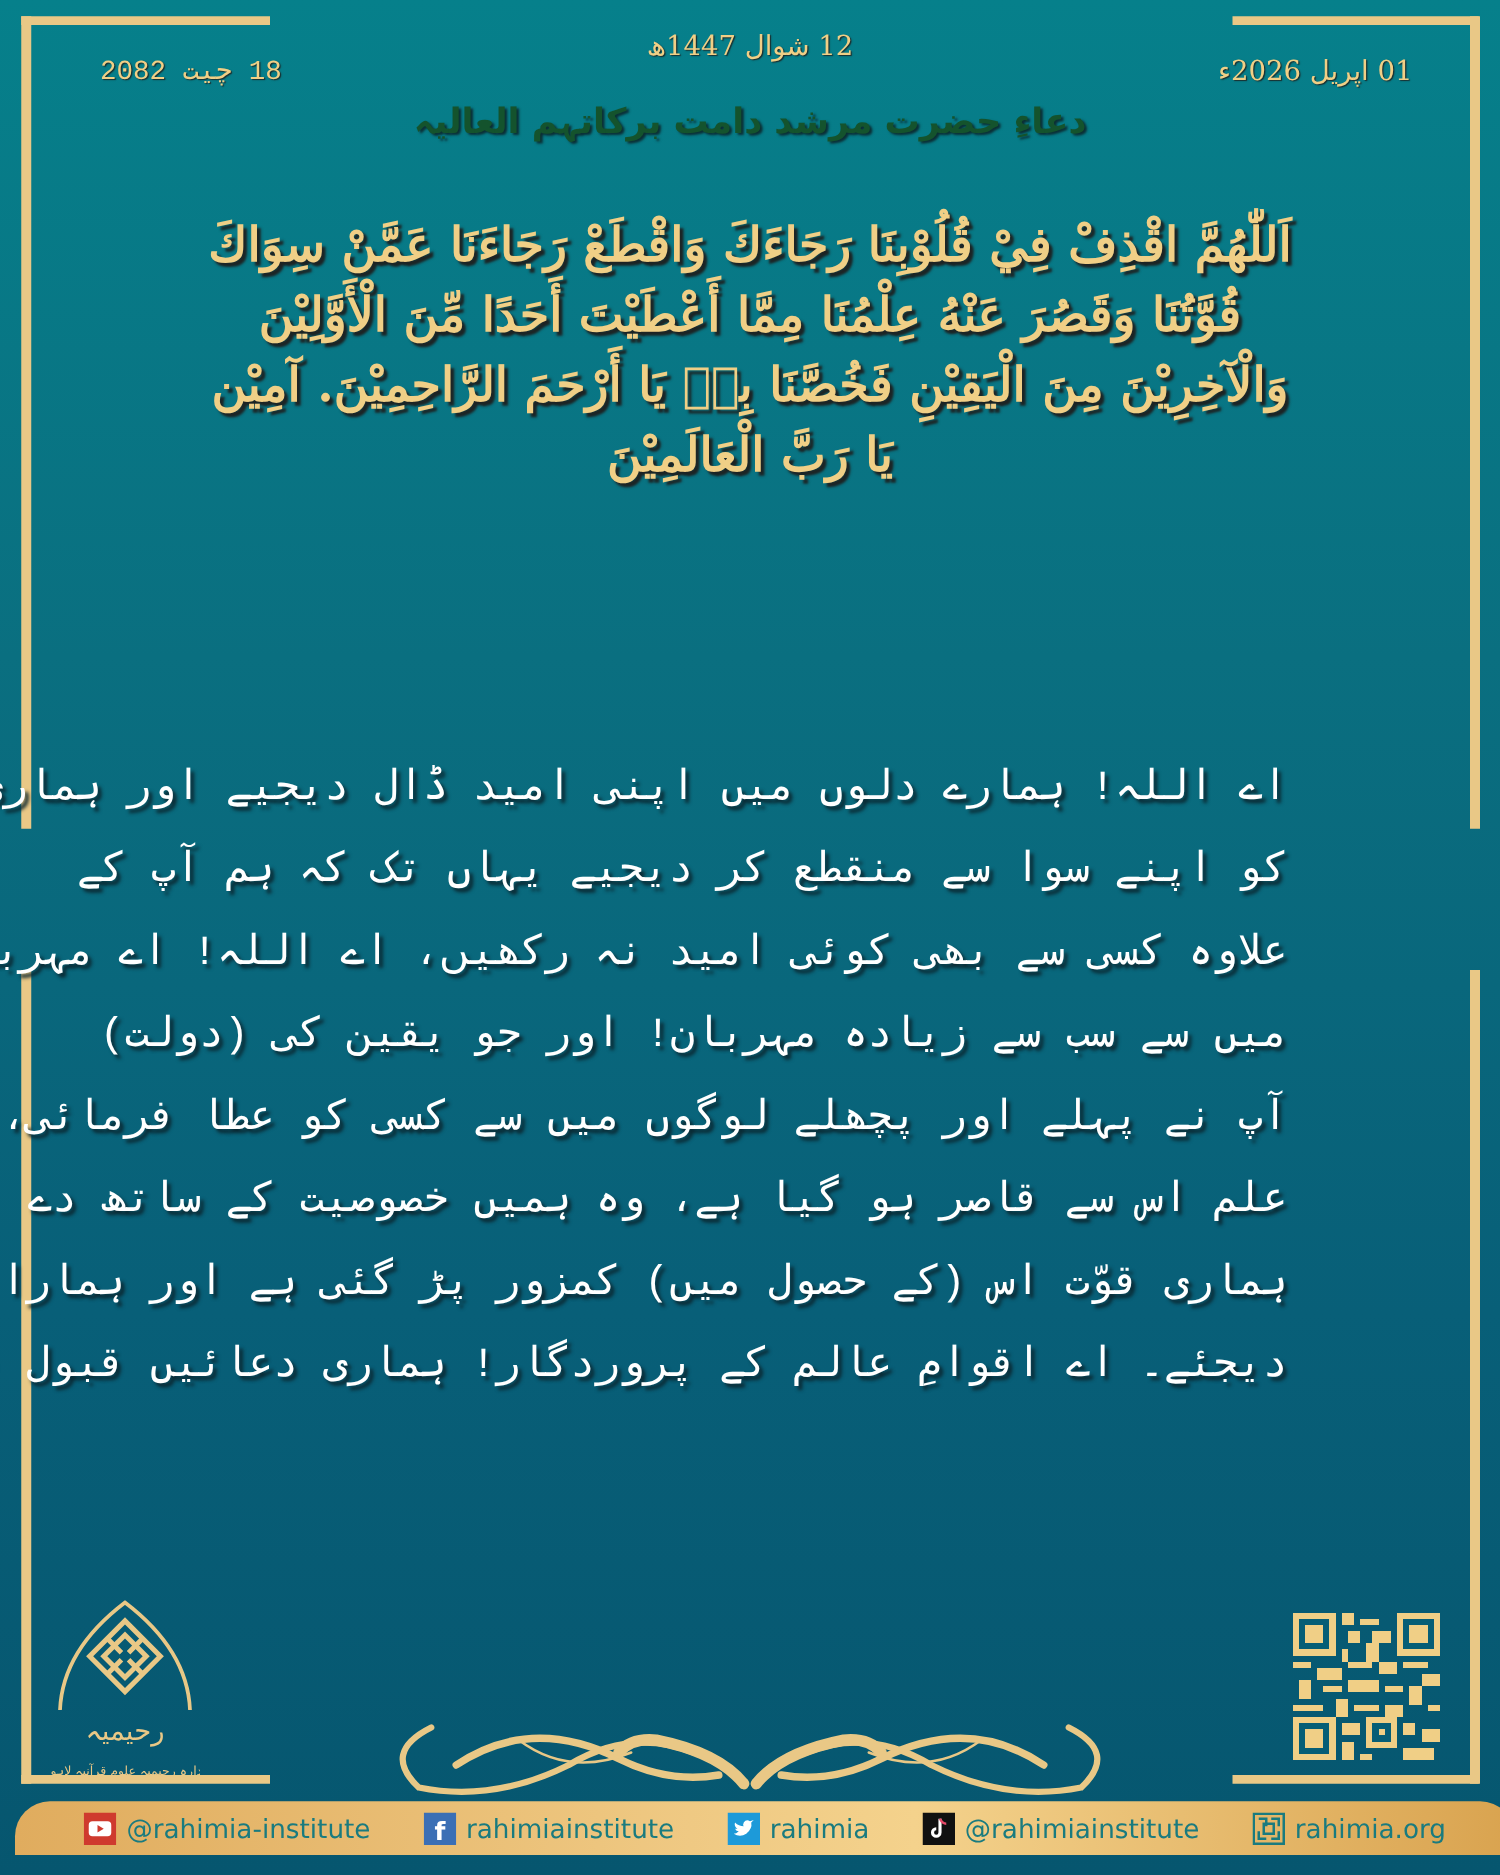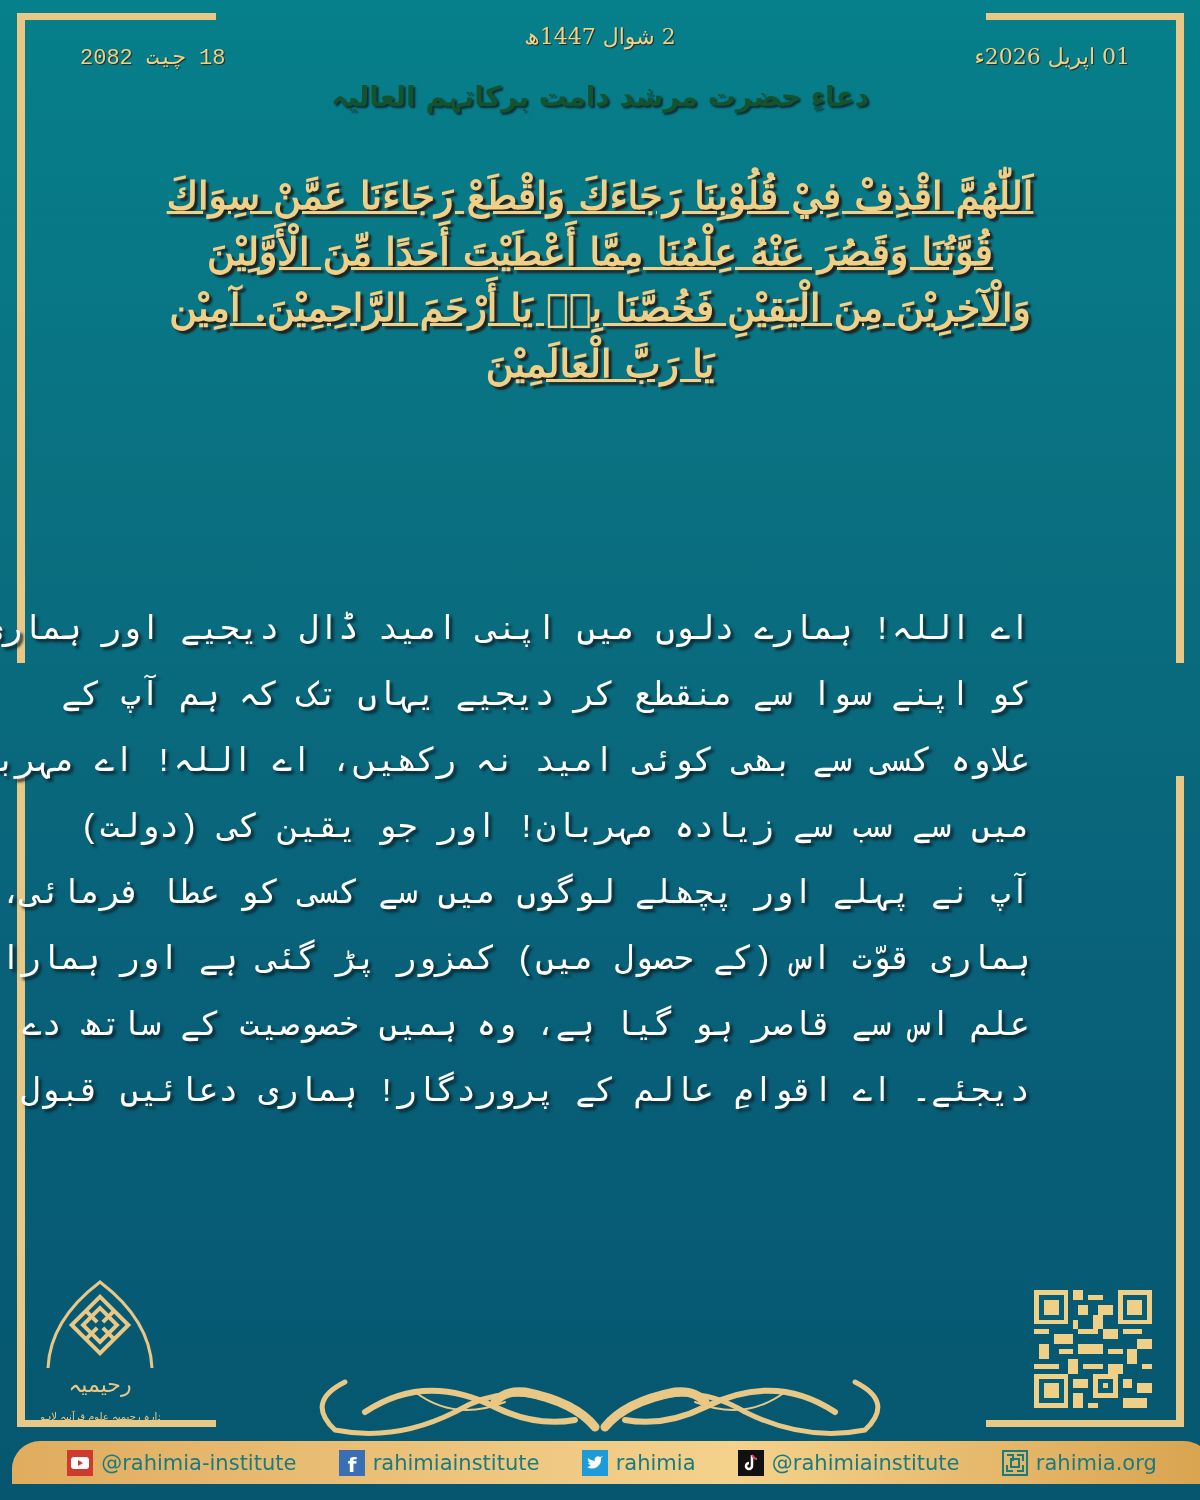--- a/index.html
+++ b/index.html
@@ -32,21 +32,21 @@
       font-family: "DejaVu Sans", sans-serif; font-size: 28px; font-weight: bold;
       color: #14532d; direction: rtl; text-shadow: 2px 2px 2px #0c2d33;
     }
     .arabic {
       position: absolute; left: 150px; right: 150px; top: 168px;
       text-align: center; direction: rtl;
       font-family: "DejaVu Serif", serif; font-weight: bold;
       font-size: 38px; line-height: 56px; color: #f0cf86;
       text-shadow: 3px 3px 2px #1d2323;
     }
-    .arabic .line { display: block; white-space: nowrap; text-decoration: underline; }
+    .arabic .line { display: block; white-space: nowrap; }
     .urdu {
       position: absolute; left: 170px; right: 170px; top: 598px;
       text-align: center; direction: rtl;
       font-family: Liberation Mono, monospace;
       font-size: 33px; line-height: 66px; color: #ffffff;
       text-shadow: 3px 3px 3px #0b2730;
     }
     .urdu .line { display: block; white-space: nowrap; }
 
     .logo { position: absolute; left: 40px; top: 1280px; width: 120px; height: 150px; }
@@ -72,40 +72,40 @@
 <div class="frame f-top-l"></div>
 <div class="frame f-top-r"></div>
 <div class="frame f-left-a"></div>
 <div class="frame f-left-b"></div>
 <div class="frame f-right-a"></div>
 <div class="frame f-right-b"></div>
 <div class="frame f-bot-l"></div>
 <div class="frame f-bot-r"></div>
 
 <div class="date date-left">18 چیت 2082</div>
-<div class="date date-center">2 شوال 1447ھ</div>
+<div class="date date-center">12 شوال 1447ھ</div>
 <div class="date date-right">01 اپریل 2026ء</div>
 
 <div class="heading">دعاءِ حضرت مرشد دامت برکاتہم العالیہ</div>
 
 <div class="arabic">
   <span class="line">اَللّٰهُمَّ اقْذِفْ فِيْ قُلُوْبِنَا رَجَاءَكَ وَاقْطَعْ رَجَاءَنَا عَمَّنْ سِوَاكَ</span>
   <span class="line">قُوَّتُنَا وَقَصُرَ عَنْهُ عِلْمُنَا مِمَّا أَعْطَيْتَ أَحَدًا مِّنَ الْأَوَّلِيْنَ</span>
   <span class="line">وَالْآخِرِيْنَ مِنَ الْيَقِيْنِ فَخُصَّنَا بِهٖ يَا أَرْحَمَ الرَّاحِمِيْنَ. آمِيْن</span>
   <span class="line">يَا رَبَّ الْعَالَمِيْنَ</span>
 </div>
 
 <div class="urdu">
   <span class="line">اے اللہ! ہمارے دلوں میں اپنی امید ڈال دیجیے اور ہماری امید</span>
   <span class="line">کو اپنے سوا سے منقطع کر دیجیے یہاں تک کہ ہم آپ کے</span>
   <span class="line">علاوہ کسی سے بھی کوئی امید نہ رکھیں، اے اللہ! اے مہربانوں</span>
   <span class="line">میں سے سب سے زیادہ مہربان! اور جو یقین کی (دولت)</span>
   <span class="line">آپ نے پہلے اور پچھلے لوگوں میں سے کسی کو عطا فرمائی،</span>
+  <span class="line">علم اس سے قاصر ہو گیا ہے، وہ ہمیں خصوصیت کے ساتھ دے</span>
   <span class="line">ہماری قوّت اس (کے حصول میں) کمزور پڑ گئی ہے اور ہمارا</span>
-  <span class="line">علم اس سے قاصر ہو گیا ہے، وہ ہمیں خصوصیت کے ساتھ دے</span>
   <span class="line">دیجئے۔ اے اقوامِ عالم کے پروردگار! ہماری دعائیں قبول فرمائیے!</span>
 </div>
 
 <div class="logo">
   <svg width="120" height="150" viewBox="0 0 120 150">
     <path d="M8 88 Q10 40 60 2 Q110 40 112 88" fill="none" stroke="#e9c886" stroke-width="3"></path>
     <g transform="translate(60 45) rotate(45)" fill="none" stroke="#e9c886" stroke-width="4">
       <rect x="-20" y="-20" width="40" height="40"></rect>
       <rect x="-12" y="-12" width="24" height="24"></rect>
       <path d="M-20 0 H-4 M4 0 H20 M0 -20 V-4 M0 4 V20"></path>

